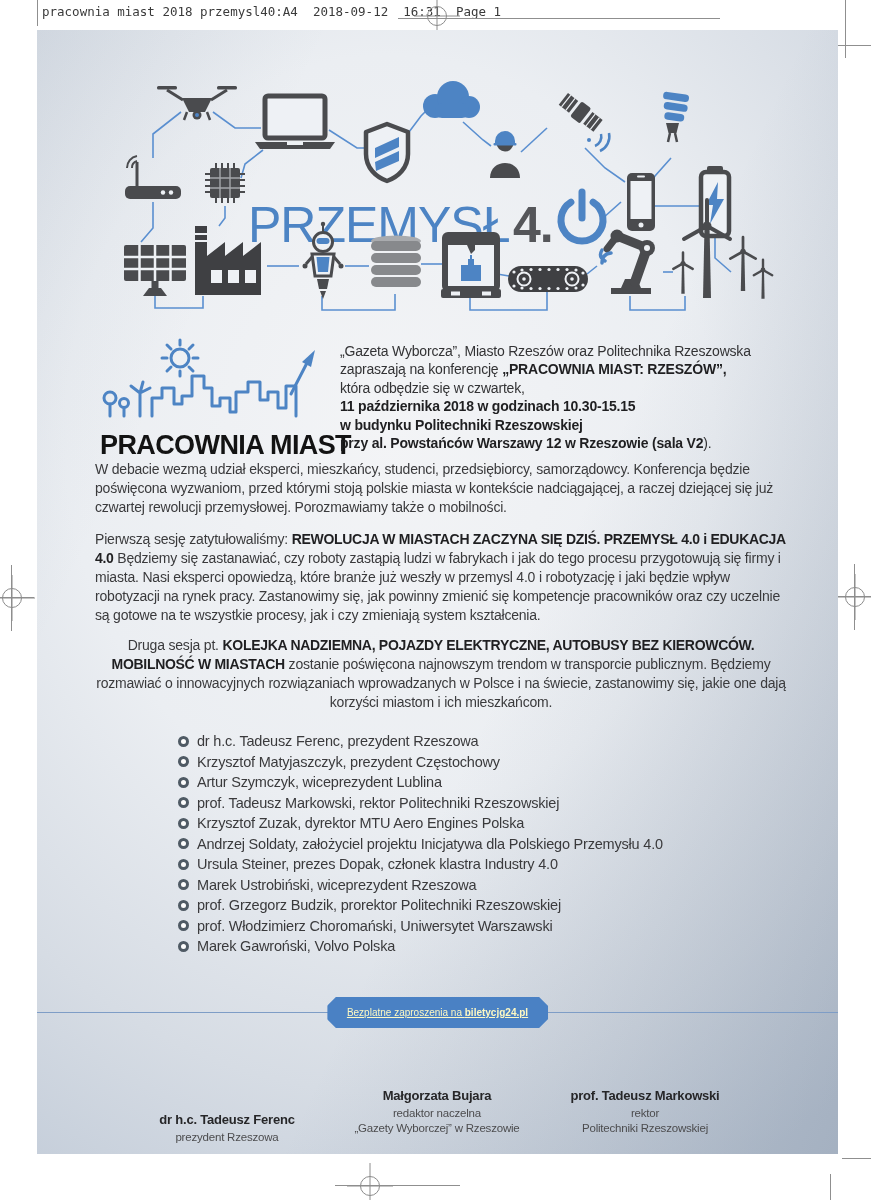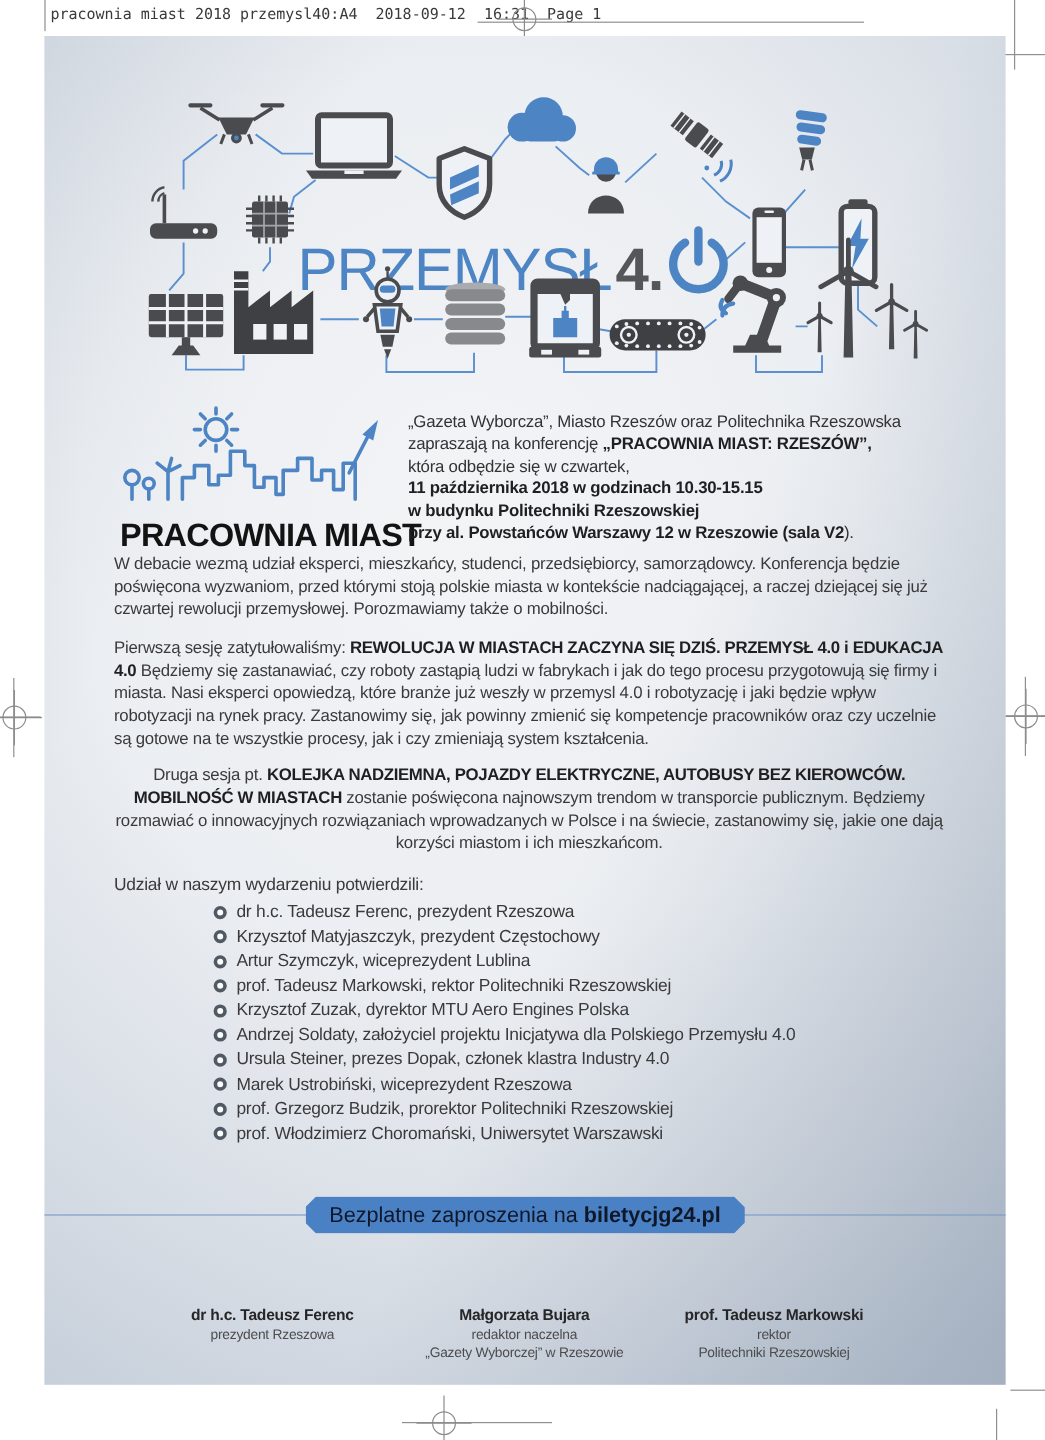--- a/index.html
+++ b/index.html
@@ -36,29 +36,29 @@
   .participants{position:absolute;left:58px;top:699px;width:692px;font-size:14.5px;color:#3a3a3c;}
   .p-heading{line-height:19px;letter-spacing:-0.2px;}
   .participants ul{list-style:none;margin:2px 0 0 83px;padding:0;}
   .participants li{display:flex;align-items:center;gap:8px;height:20.5px;letter-spacing:-0.2px;}
   .bullet{flex:0 0 auto;width:11px;height:11px;border-radius:50%;border:3px solid #4f5a64;
           background:#fdfdfd;box-sizing:border-box;}
 
   .banner-wrap{position:absolute;left:0;top:967px;width:801px;height:32px;}
   .banner-line{position:absolute;left:0;top:15px;width:801px;height:1px;background:#7e9dc6;}
   .banner{position:absolute;left:50%;transform:translateX(-50%);top:0;height:31px;line-height:31px;
-          padding:0 20px;background:#4a81c4;color:#0f172a;font-size:18px;white-space:nowrap;
+          padding:0 20px;background:#4a81c4;color:#fef9c3;font-size:10px;white-space:nowrap;
           clip-path:polygon(9px 0,calc(100% - 9px) 0,100% 9px,100% calc(100% - 9px),
-                    calc(100% - 9px) 100%,9px 100%,0 calc(100% - 9px),0 9px);}
+                    calc(100% - 9px) 100%,9px 100%,0 calc(100% - 9px),0 9px);text-decoration:underline;}
   .banner b{font-weight:700;}
 
   .sig{position:absolute;top:1058px;width:240px;text-align:center;}
   .sig .name{font-size:13px;font-weight:700;color:#262628;margin-bottom:3px;letter-spacing:-0.2px;}
   .sig .sub{font-size:11.5px;line-height:14.5px;color:#4c4c4e;letter-spacing:-0.2px;}
-  #sig-1{left:70px;} #sig-2{left:280px;} #sig-3{left:488px;}
+  #sig-1{left:70px;margin-top:24px;} #sig-2{left:280px;} #sig-3{left:488px;}
 </style>
 </head>
 <body>
 
 <div class="canvas">
 
   <div class="proof-header">pracownia miast 2018 przemysl40:A4  2018-09-12  16:31  Page 1</div>
 
   <div class="mark" style="left:37px;top:0;width:1px;height:26px;"></div>
   <div class="mark" style="left:398px;top:18px;width:322px;height:1px;"></div>
@@ -353,21 +353,20 @@
       <div><b>przy al. Powstańców Warszawy 12 w Rzeszowie (sala V2</b><span>).</span></div>
     </div>
 
     <p class="para" id="para-debate">W debacie wezmą udział eksperci, mieszkańcy, studenci, przedsiębiorcy, samorządowcy. Konferencja będzie poświęcona wyzwaniom, przed którymi stoją polskie miasta w kontekście nadciągającej, a raczej dziejącej się już czwartej rewolucji przemysłowej. Porozmawiamy także o mobilności.</p>
 
     <p class="para" id="para-session1"><span>Pierwszą sesję zatytułowaliśmy: </span><b>REWOLUCJA W MIASTACH ZACZYNA SIĘ DZIŚ. PRZEMYSŁ 4.0 i EDUKACJA 4.0</b><span> Będziemy się zastanawiać, czy roboty zastąpią ludzi w fabrykach i jak do tego procesu przygotowują się firmy i miasta. Nasi eksperci opowiedzą, które branże już weszły w przemysl 4.0 i robotyzację i jaki będzie wpływ robotyzacji na rynek pracy. Zastanowimy się, jak powinny zmienić się kompetencje pracowników oraz czy uczelnie są gotowe na te wszystkie procesy, jak i czy zmieniają system kształcenia.</span></p>
 
     <p class="para" id="para-session2"><span>Druga sesja pt. </span><b>KOLEJKA NADZIEMNA, POJAZDY ELEKTRYCZNE, AUTOBUSY BEZ KIEROWCÓW. MOBILNOŚĆ W MIASTACH</b><span> zostanie poświęcona najnowszym trendom w transporcie publicznym. Będziemy rozmawiać o innowacyjnych rozwiązaniach wprowadzanych w Polsce i na świecie, zastanowimy się, jakie one dają korzyści miastom i ich mieszkańcom.</span></p>
 
     <div class="participants">
-      <div class="p-heading">Udział w naszym wydarzeniu potwierdzili:</div>
       <ul>
         <li>
             <span class="bullet"></span>
             <span>dr h.c. Tadeusz Ferenc, prezydent Rzeszowa</span>
           </li>
         <li>
             <span class="bullet"></span>
             <span>Krzysztof Matyjaszczyk, prezydent Częstochowy</span>
           </li>
         <li>
@@ -394,20 +393,24 @@
             <span class="bullet"></span>
             <span>Marek Ustrobiński, wiceprezydent Rzeszowa</span>
           </li>
         <li>
             <span class="bullet"></span>
             <span>prof. Grzegorz Budzik, prorektor Politechniki Rzeszowskiej</span>
           </li>
         <li>
             <span class="bullet"></span>
             <span>prof. Włodzimierz Choromański, Uniwersytet Warszawski</span>
+          </li>
+        <li>
+            <span class="bullet"></span>
+            <span>Marek Gawroński, Volvo Polska</span>
           </li>
       </ul>
     </div>
 
     <div class="banner-wrap">
       <div class="banner-line"></div>
       <div class="banner"><span>Bezplatne zaproszenia na </span><b>biletycjg24.pl</b></div>
     </div>
 
     <div class="sig" id="sig-1">

